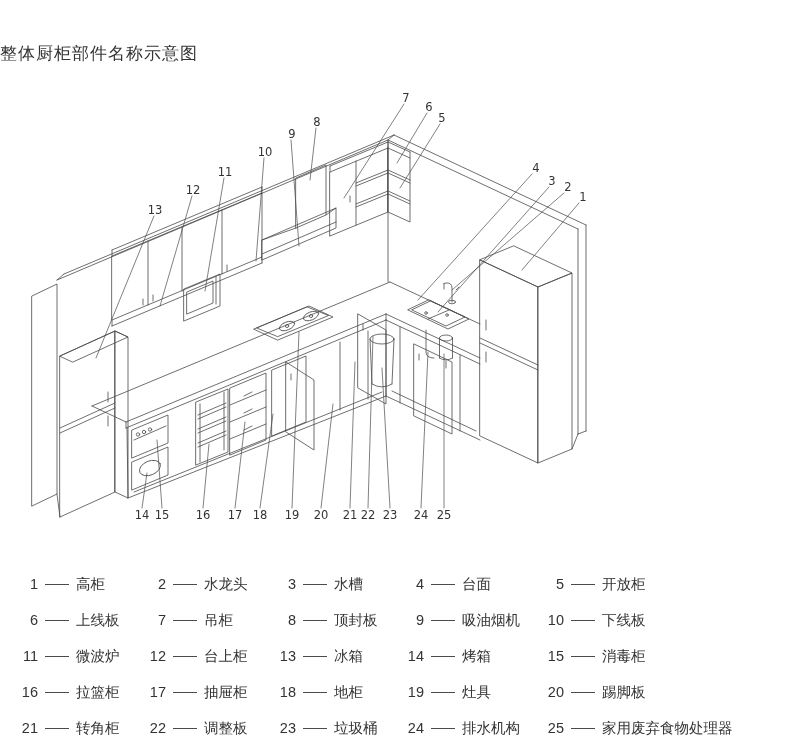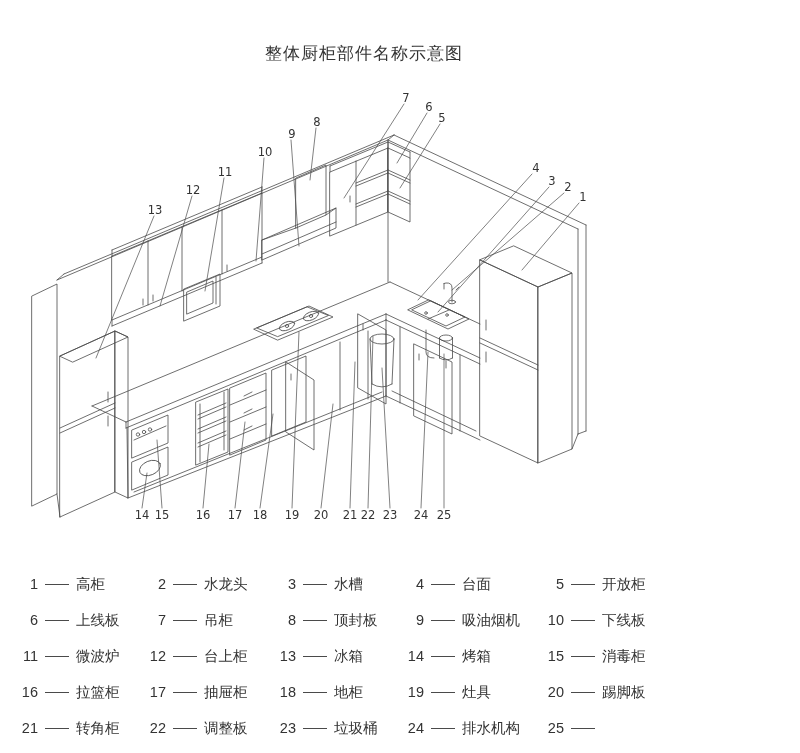--- a/index.html
+++ b/index.html
@@ -2,21 +2,21 @@
 <html><head>
 <meta charset="utf-8">
 <style>
   html,body{margin:0;padding:0;}
   body{
     width:800px;height:753px;position:relative;background:#ffffff;
     font-family:"Liberation Sans","DejaVu Sans",sans-serif;color:#2b2b2b;
     overflow:hidden;
   }
   .title{
-    position:absolute;left:0;top:42px;width:728px;text-align:center;
+    position:absolute;left:0;top:42px;width:728px;
     font-size:17px;letter-spacing:1px;color:#333;
   }
   svg{position:absolute;left:0;top:0;}
   .legend{
     position:absolute;left:20px;top:566px;width:770px;
     display:grid;grid-template-columns:128px 130px 128px 140px 1fr;
     grid-auto-rows:36px;align-items:center;
   }
   .litem{display:flex;align-items:center;font-size:14.5px;color:#333;white-space:nowrap;}
   .lnum{display:inline-block;width:18px;text-align:right;flex:0 0 auto;}
@@ -385,14 +385,15 @@
       <span class="llabel">垃圾桶</span>
     </div>
   <div class="litem">
       <span class="lnum">24</span>
       <span class="ldash"></span>
       <span class="llabel">排水机构</span>
     </div>
   <div class="litem">
       <span class="lnum">25</span>
       <span class="ldash"></span>
+      <span class="llabel">家用废弃食物处理器</span>
     </div>
 </div>
 
 </body></html>

